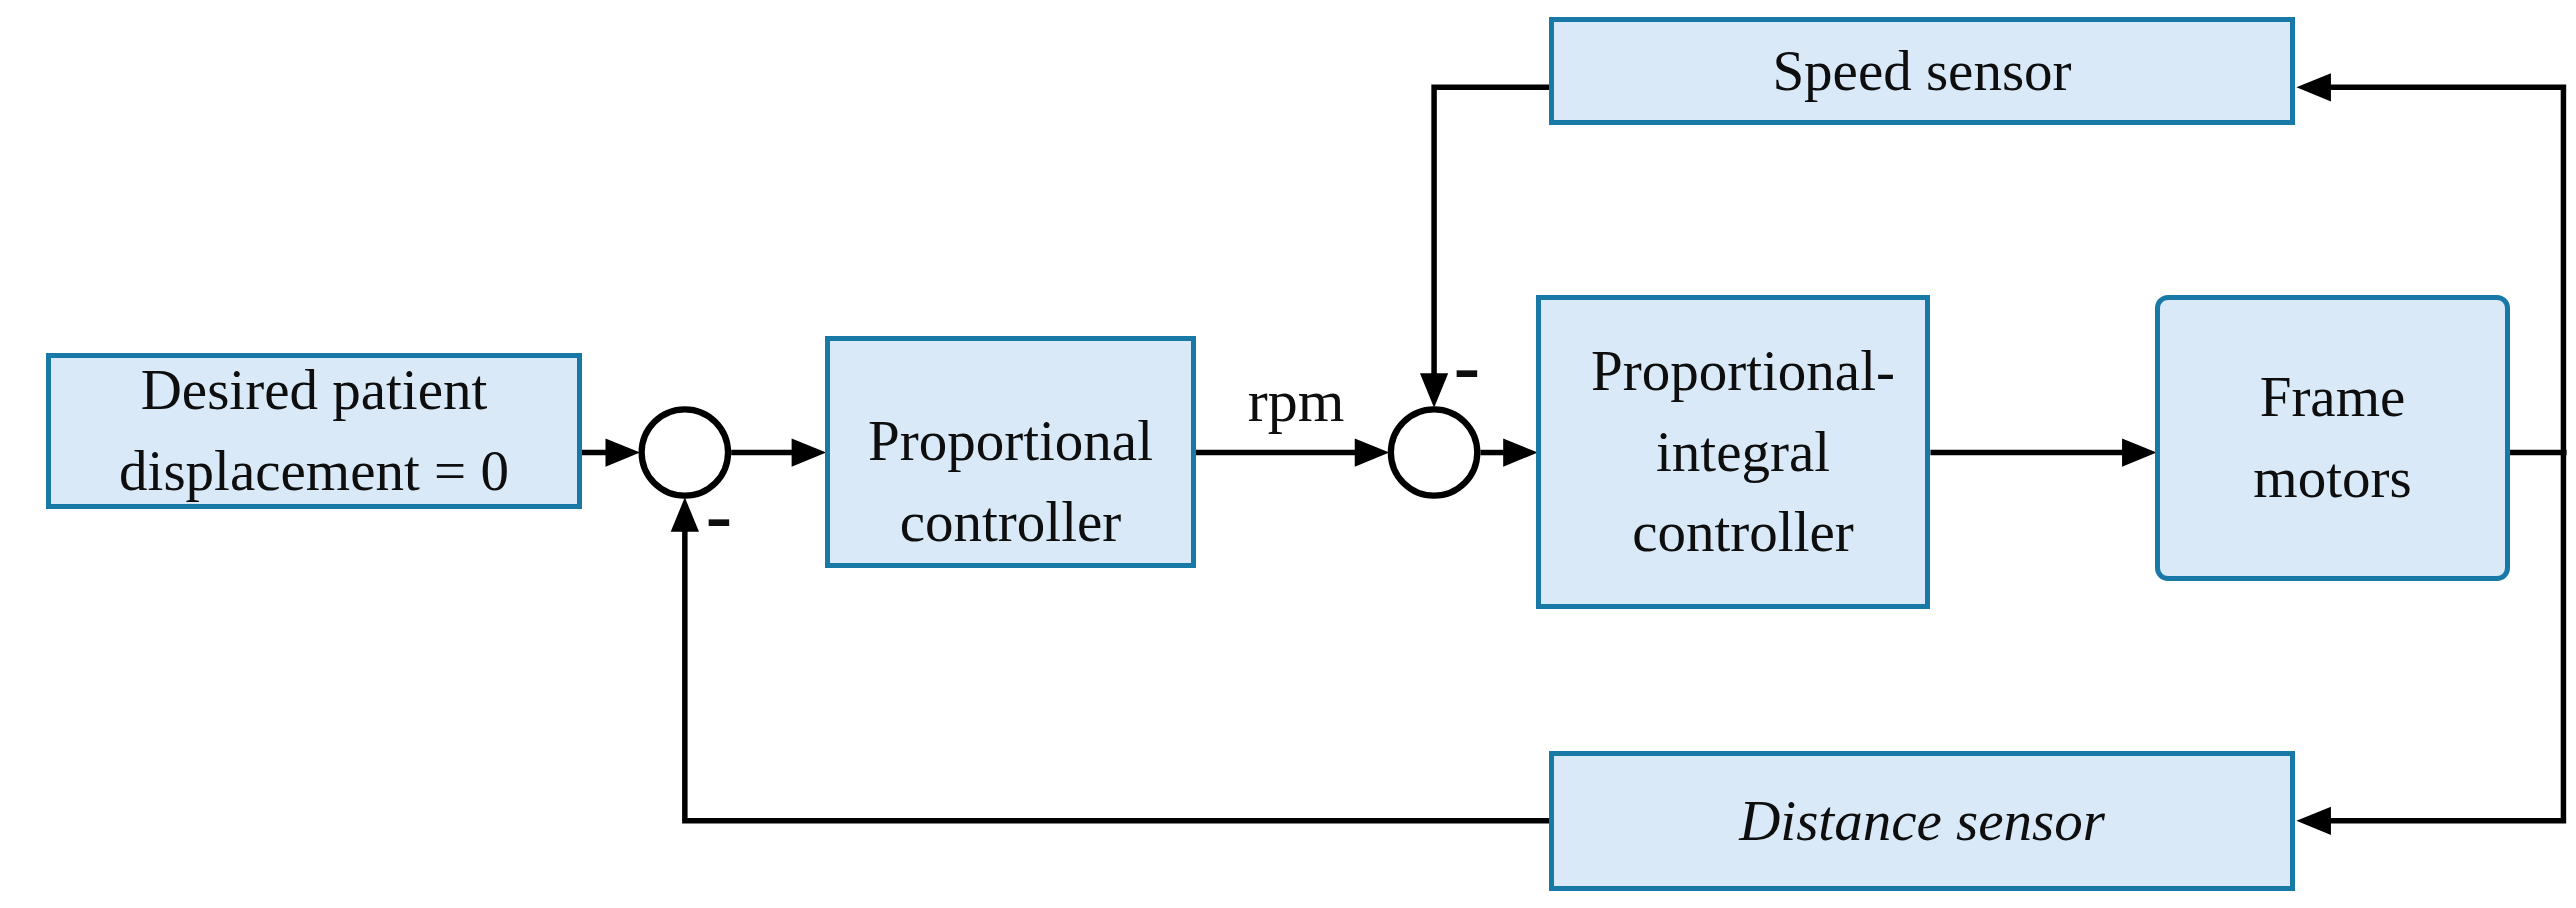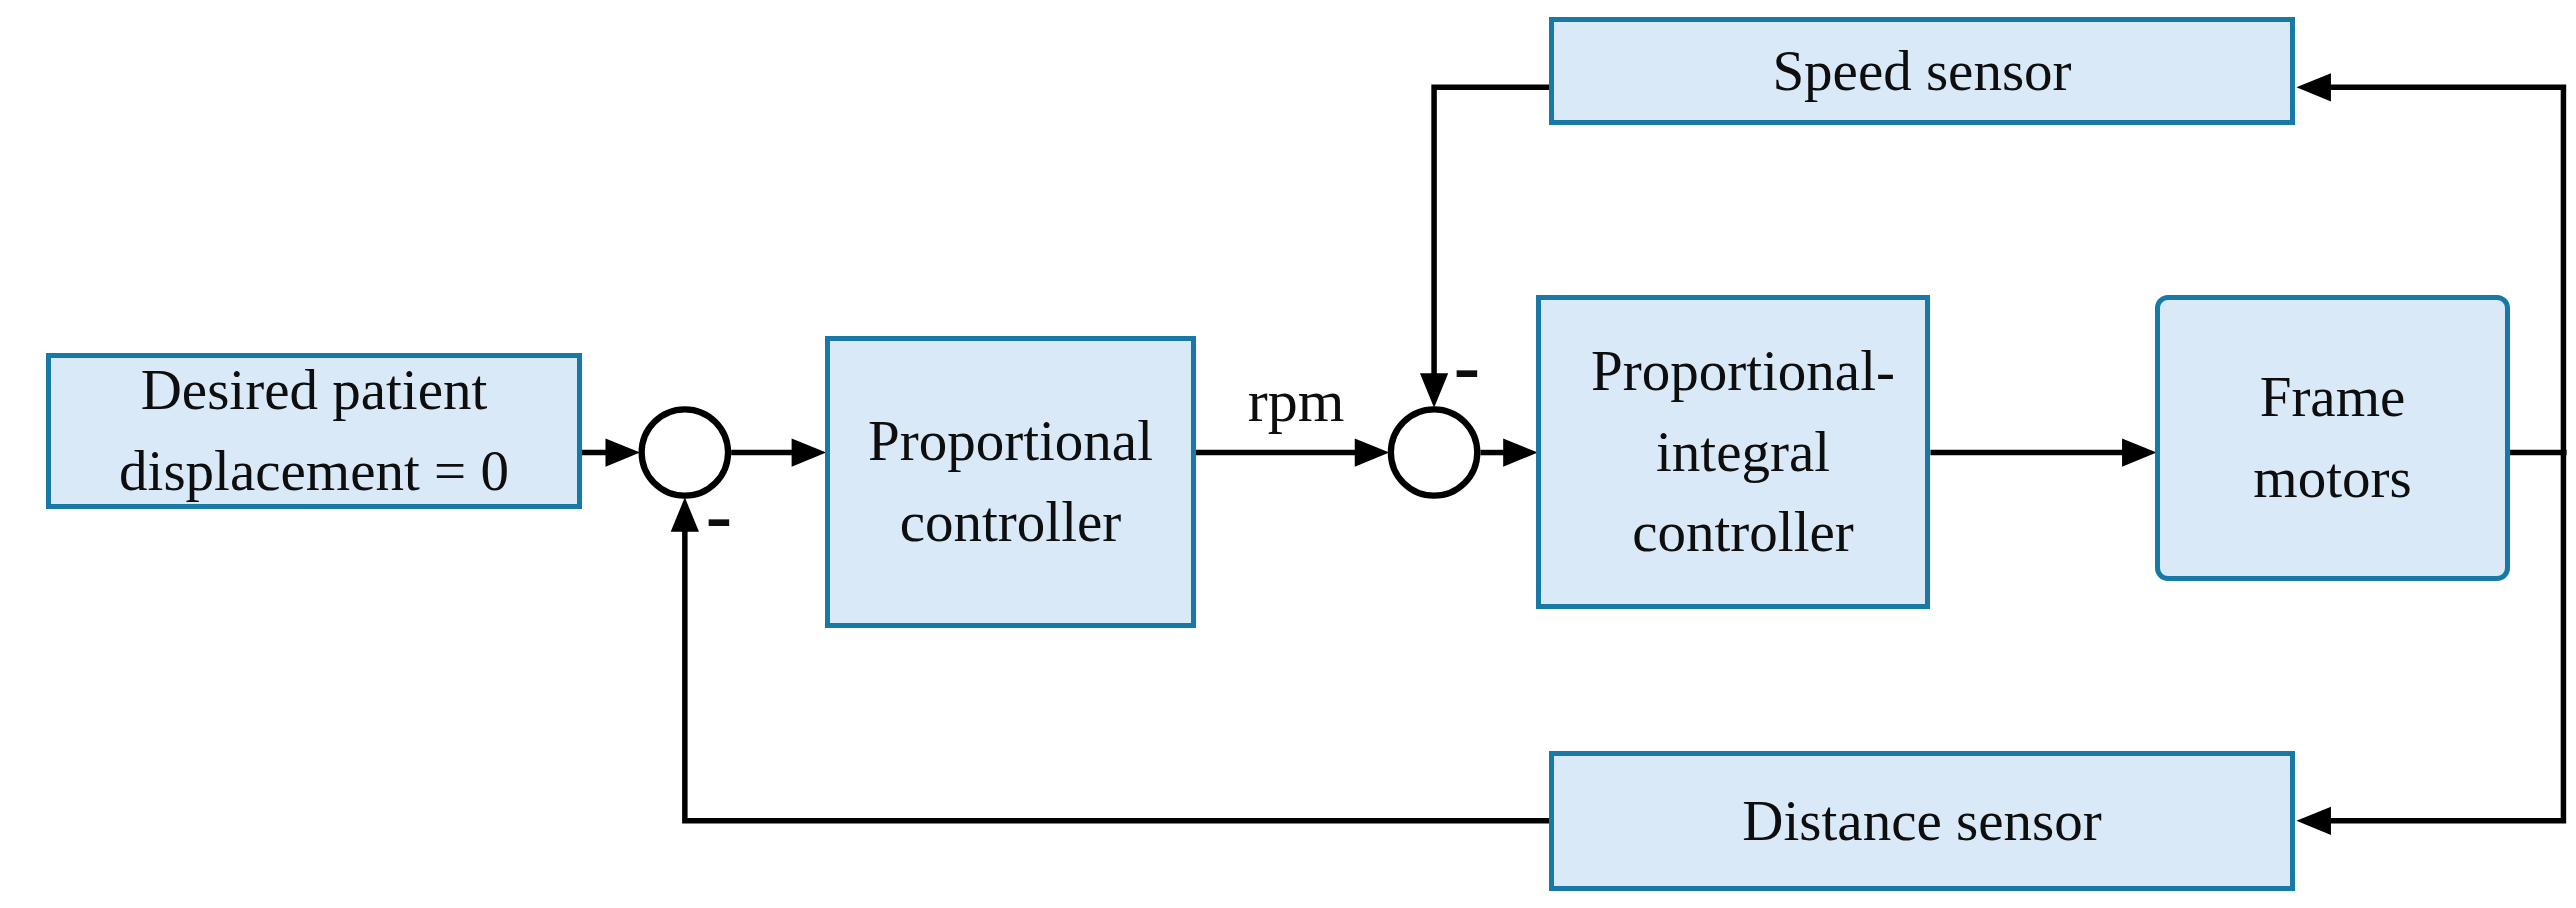--- a/index.html
+++ b/index.html
@@ -86,41 +86,41 @@
 
     <circle class="junction" cx="872" cy="576" r="55"></circle>
     <circle class="junction" cx="1826" cy="576" r="55"></circle>
   </svg>
 
   <div class="block" style="left:46px;top:353px;width:536px;height:156px;text-align:center;">
     <span class="block-label">Desired patient
 displacement = 0</span>
   </div>
 
-  <div class="block" style="left:825px;top:336px;width:371px;height:292px;">
+  <div class="block" style="left:825px;top:336px;width:371px;height:232px;align-items:flex-end;">
     <span class="block-label">Proportional
 controller</span>
   </div>
 
   <div class="block" style="left:1536px;top:295px;width:394px;height:314px;padding-left:20px;">
     <span class="block-label">Proportional-
 integral
 controller</span>
   </div>
 
   <div class="block" style="left:2155px;top:295px;width:355px;height:286px;border-radius:13px;">
     <span class="block-label">Frame
 motors</span>
   </div>
 
   <div class="block" style="left:1549px;top:17.3px;width:746px;height:108px;">
     <span class="block-label">Speed sensor</span>
   </div>
 
-  <div class="block" style="left:1549px;top:751px;width:746px;height:140px;">
+  <div class="block" style="left:1549px;top:751px;width:746px;height:140px;font-style:italic;">
     <span class="block-label">Distance sensor</span>
   </div>
 
   <span class="wire-label" style="left:1296px;top:401px;">rpm</span>
 
   <span class="sum-sign" style="left:719px;top:514px;">-</span>
   <span class="sum-sign" style="left:1467px;top:365px;">-</span>
 
 </div>
 

